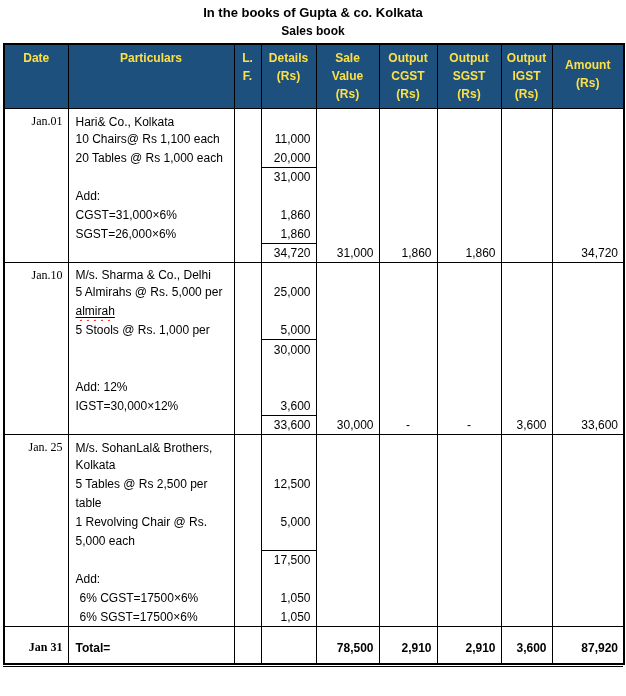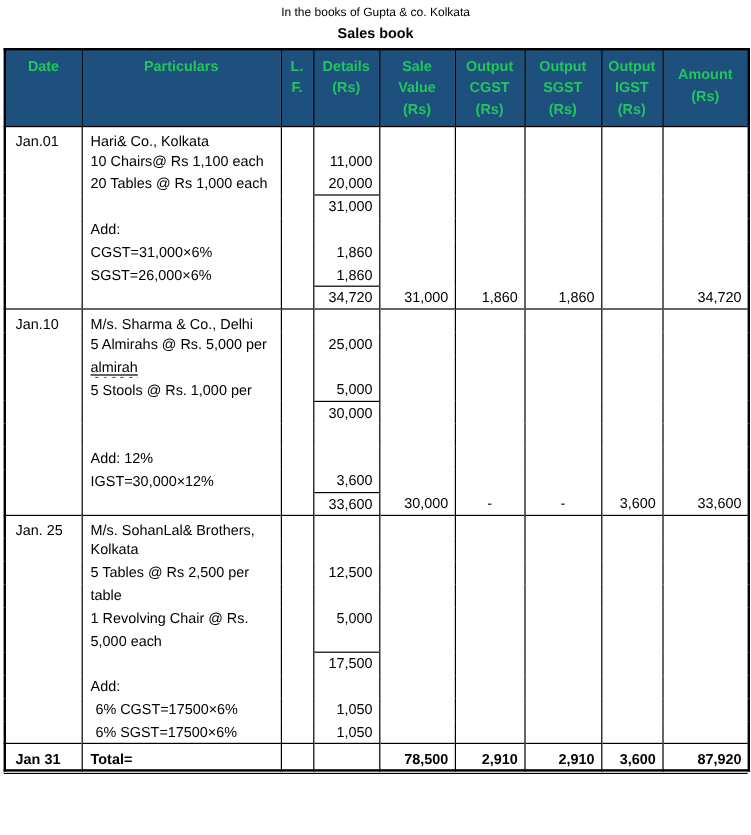--- a/index.html
+++ b/index.html
@@ -3,47 +3,47 @@
 <meta charset="utf-8">
 <style>
   :root { --header-bg:#1e507d; --border:#000; --squiggle:#ff0000; }
   * { box-sizing: border-box; }
   html,body { margin:0; padding:0; }
   body {
     width:626px; height:696px; background:#fff; color:#000;
     font-family:"Liberation Sans", sans-serif; overflow:hidden;
   }
   .titles { text-align:center; padding-top:5px; }
-  .doc-title { font-size:10px; font-weight:normal; line-height:1.25; }
+  .doc-title { font-size:13px; font-weight:bold; line-height:1.25; }
   .doc-subtitle { font-size:12px; font-weight:bold; line-height:1.25; margin-top:3px; }
 
   table.sales-book {
     border-collapse:collapse; table-layout:fixed;
     width:620px; margin:4px 3px 0 3px;
     border:2px solid var(--border);
   }
   th {
-    background:var(--header-bg); color:#22c55e; font-size:12px; font-weight:bold;
+    background:var(--header-bg); color:#fde047; font-size:12px; font-weight:bold;
     border:1px solid var(--border); text-align:center; vertical-align:top;
     white-space:pre-line; line-height:1.5; padding:4px 1px 5px;
   }
   th.vc { vertical-align:middle; padding-top:0; }
   td {
     border-left:1px solid var(--border); border-right:1px solid var(--border);
     font-size:12px; height:19px; padding:0 5px; vertical-align:middle;
     overflow:hidden; white-space:nowrap;
   }
   tr.entry-start td { border-top:1px solid var(--border); padding-top:5px; }
   td.bt { border-top:1px solid var(--border); }
-  .col-date { text-align:left; padding-left:8px; }
+  .col-date { text-align:right; padding-left:8px;font-family:Liberation Serif, serif; }
   .col-particulars { text-align:left; padding-left:7px; }
   .col-details, .col-sale_value, .col-cgst, .col-sgst, .col-igst, .col-amount { text-align:right; }
   td.center { text-align:center; }
   td.indent { padding-left:11px; }
-  tr.total-row td { font-weight:bold; height:22px; }
+  tr.total-row td { font-weight:bold; height:38px; }
   .u { text-decoration:underline; text-underline-offset:2px; }
   .squiggle {
     text-decoration:underline; text-decoration-style:wavy;
     text-decoration-color:var(--squiggle); text-underline-offset:4px;
     text-decoration-thickness:1px;
   }
   .bottom-rule { margin:1px 3px 0 3px; border-top:1.5px solid var(--border); }
 </style>
 </head>
 <body>

